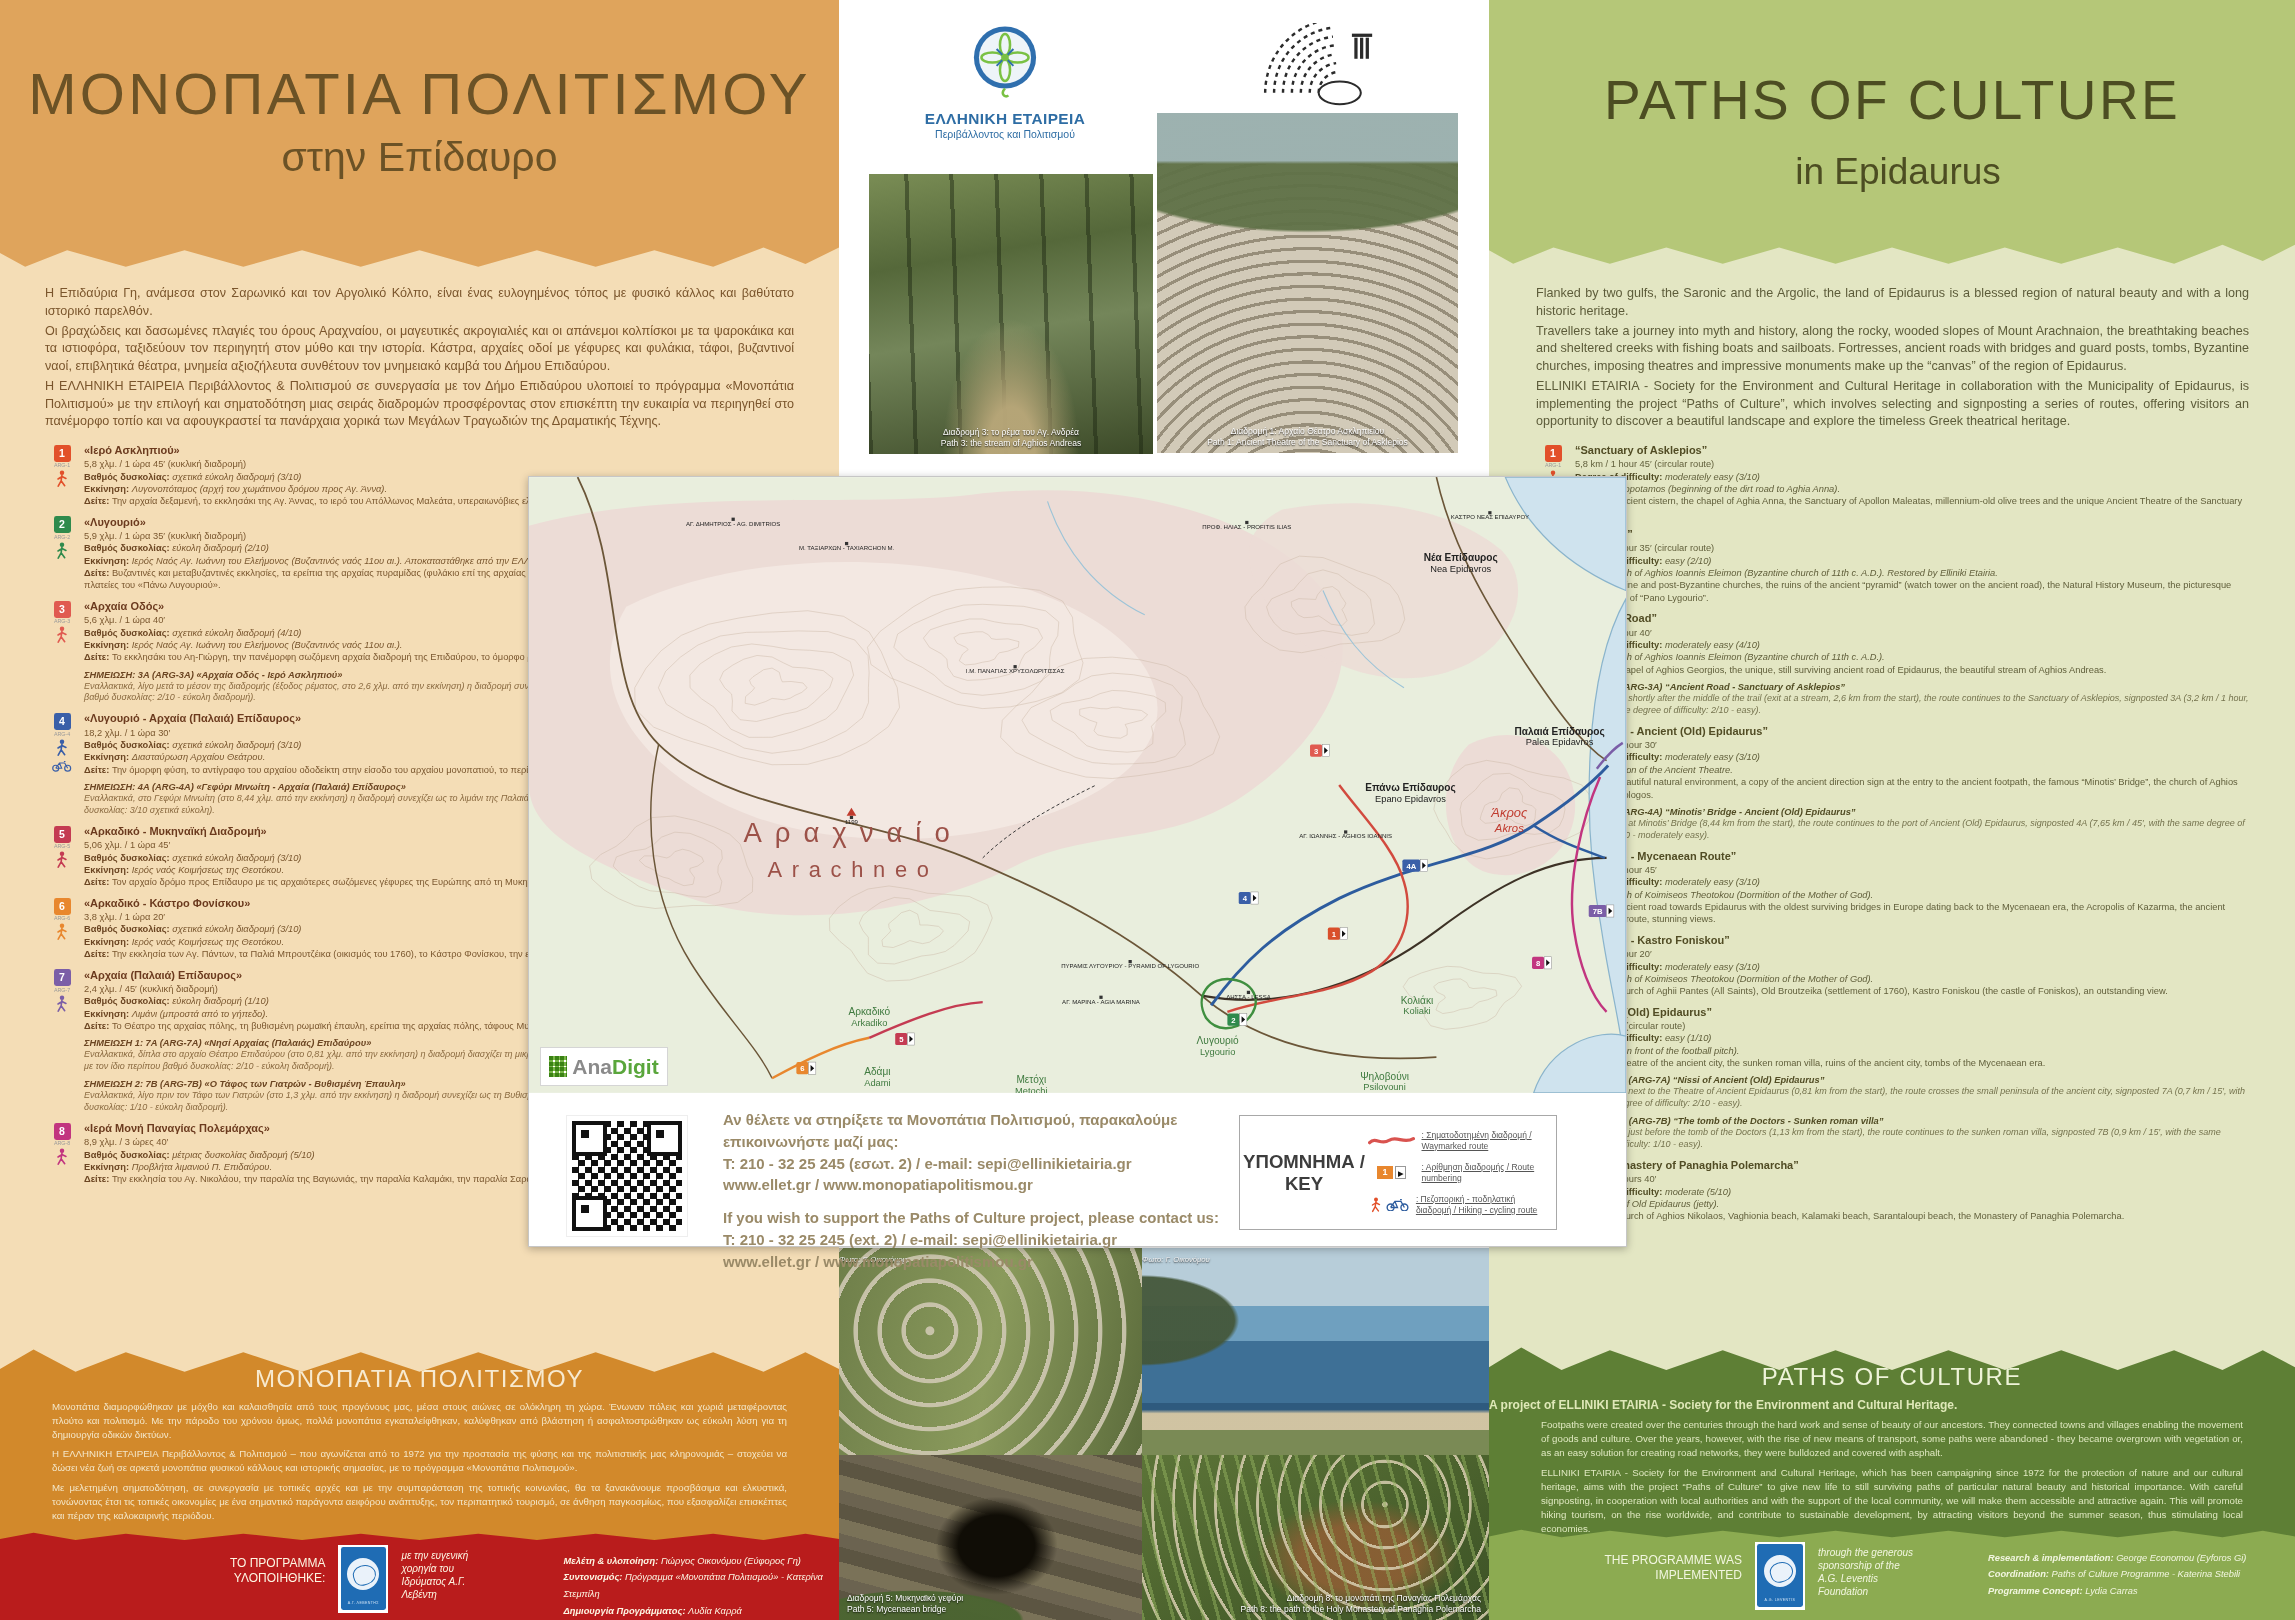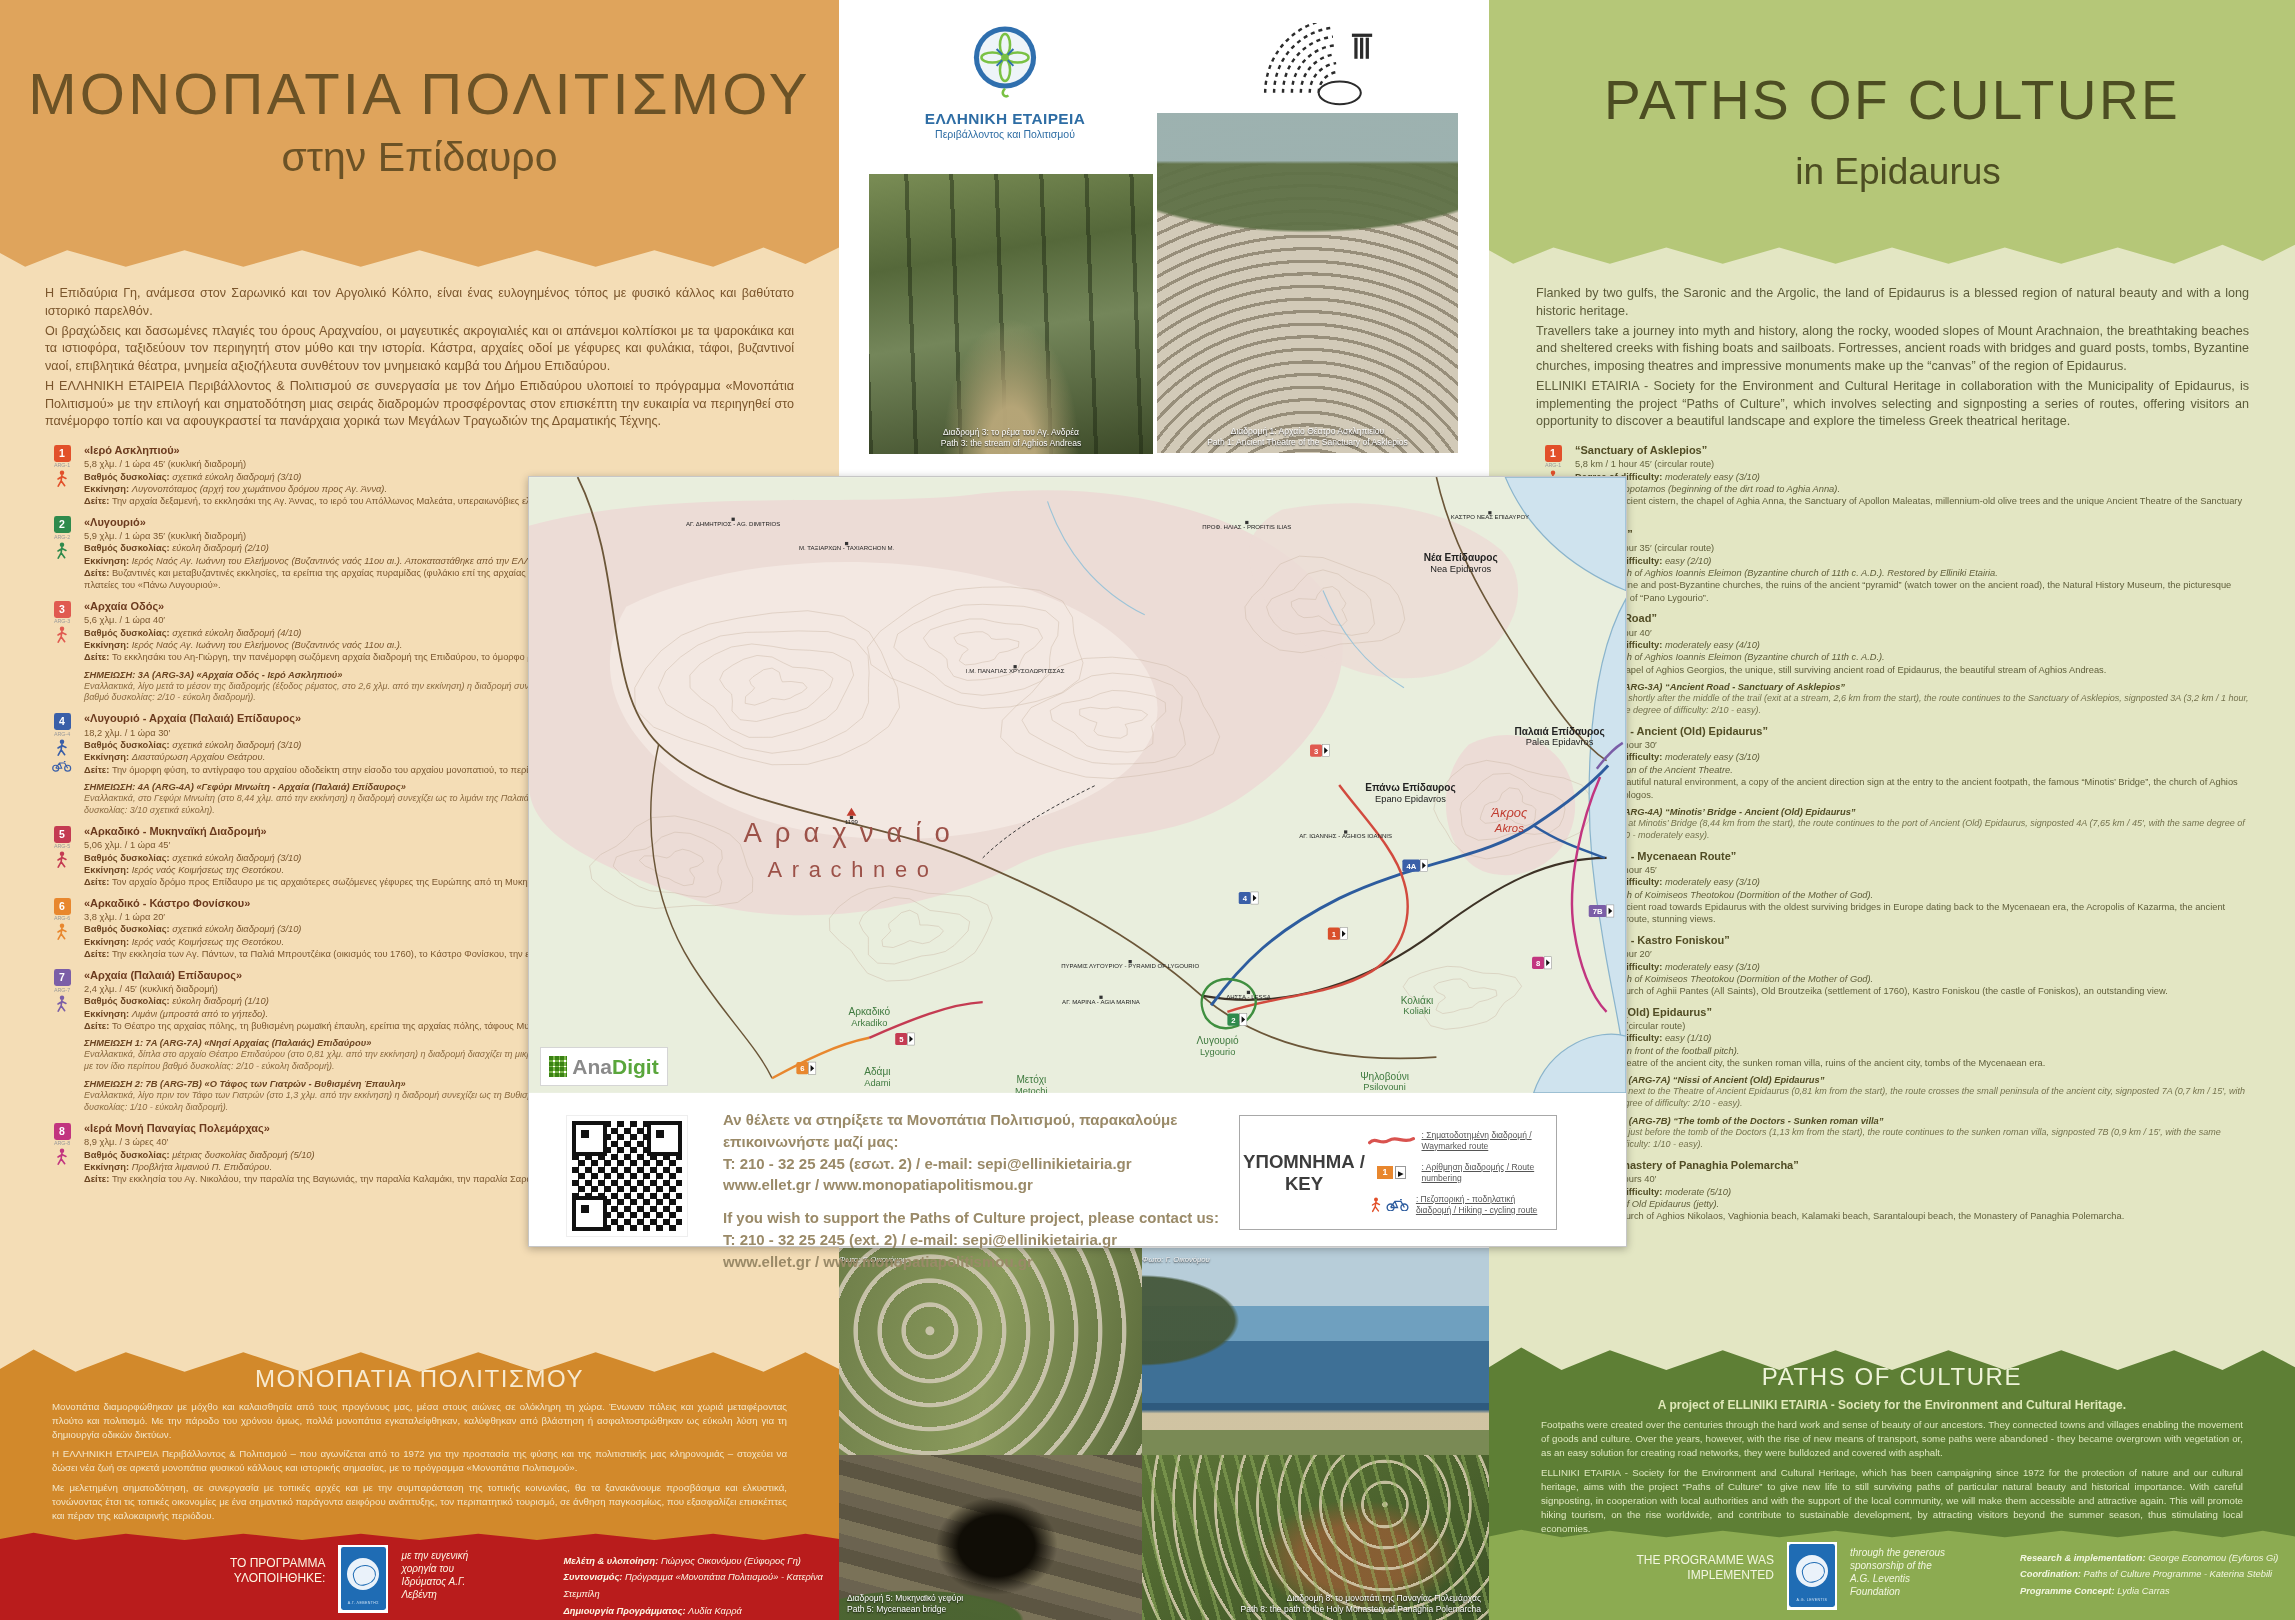--- a/index.html
+++ b/index.html
@@ -56,31 +56,31 @@
   .r-note{font-size:9px;font-style:italic;line-height:1.32;}
   #gr-routes .r-note{color:#8a6a40;}
   #en-routes .r-note{color:#75734e;}
 
   
   #lp-band{position:absolute;left:0;top:1341px;width:100%;height:280px;background:#d2892b;}
   #rp-band{position:absolute;left:0;top:1339px;width:100%;height:282px;background:#5e7f35;}
   .band-title{text-align:center;font-size:24px;letter-spacing:1.6px;margin:24px 0 6.5px 0;font-weight:normal;}
   #lp-band .band-title{color:#f7ead0;}
   #rp-band .band-title{color:#eef3d8;}
-  .band-sub{text-align:center;font-size:12px;font-weight:bold;color:#dfe8b8;margin:0 0 6.5px 0;}
+  .band-sub{text-align:left;font-size:12px;font-weight:bold;color:#dfe8b8;margin:0 0 6.5px 0;}
   .band-text{padding:0 52px;}
   .band-text p{font-size:9.7px;line-height:1.45;text-align:justify;margin:0 0 5.7px 0;}
   #lp-band .band-text p{color:#f3e6c8;}
   #rp-band .band-text p{color:#dfe8c0;}
 
   #lp-foot{position:absolute;left:0;top:1530px;width:100%;height:91px;background:#b91c1c;}
   #rp-foot{position:absolute;left:0;top:1527px;width:100%;height:94px;background:#8cab51;}
   .foot-row{display:flex;align-items:flex-start;gap:13px;padding-top:14.6px;}
   #lp-foot .foot-row{padding-left:183px;}
-  #rp-foot .foot-row{padding-left:99px;margin-left:32px;}
+  #rp-foot .foot-row{padding-left:99px;}
   .foot-label{width:154px;text-align:right;color:#fdf6e3;font-size:12px;line-height:1.25;padding-top:11.3px;}
   #rp-foot .foot-label{color:#f2f6e0;}
   .lev-logo{width:50px;height:68px;background:#fff;padding:2.4px;flex:0 0 auto;}
   .lev-inner{width:100%;height:100%;background:#1f6cb4;border-radius:2.4px;position:relative;}
   .lev-inner .oval{position:absolute;left:50%;top:42%;transform:translate(-50%,-50%);width:32px;height:32px;
        background:#eaf2fa;border-radius:50%;}
   .lev-inner .oval:before{content:"";position:absolute;left:5.7px;top:7.3px;width:21px;height:18px;
        border:1.6px solid #1f6cb4;border-radius:50% 60% 55% 45%;transform:rotate(-18deg);}
   .lev-inner .lev-txt{position:absolute;left:0;right:0;bottom:4px;color:#cfe2f4;font-size:3.6px;
        text-align:center;letter-spacing:0.4px;line-height:1.4;}

